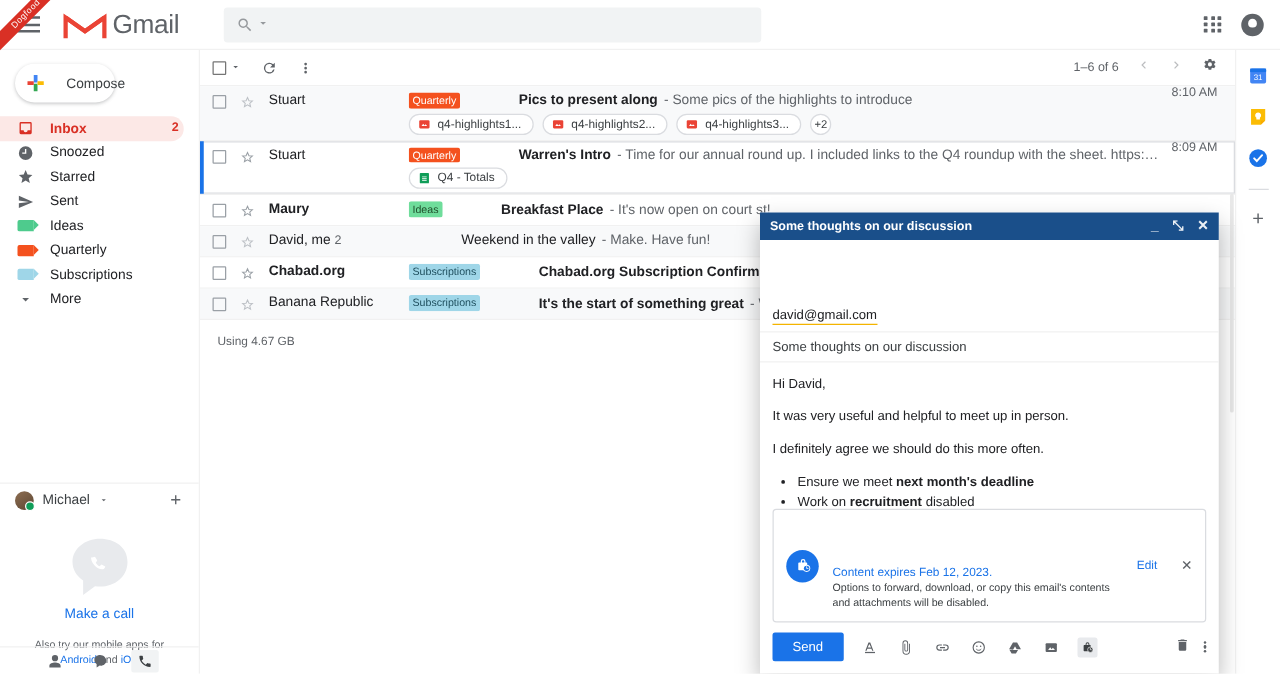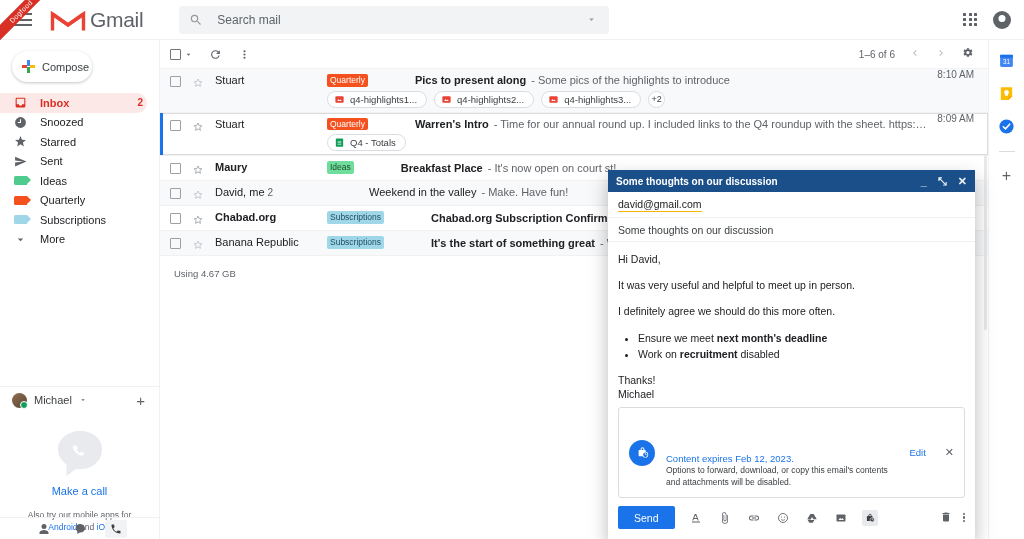--- a/index.html
+++ b/index.html
@@ -60,21 +60,21 @@
 
   
   .sidebar {
     position: absolute; top: 40px; left: 0; width: 160px; bottom: 0;
     background: #fff; border-right: 1px solid #f1f1f1; z-index: 30;
   }
   .compose-btn {
     margin: 11px 0 11px 12px; width: 80px; height: 31px;
     border-radius: 16px; background: #fff;
     box-shadow: 0 1px 3px rgba(60,64,67,.3);
-    display: flex; align-items: center; gap: 7px; padding-left: 10px;
+    display: flex; align-items: center; gap: 18px; padding-left: 10px;
     cursor: pointer; font-size: 11px; color: #3c4043;
   }
   .plus-ico { width: 13px; height: 13px; position: relative; flex: none; }
   .plus-ico i { position: absolute; display: block; }
   .plus-ico i:nth-child(1) { left: 5px; top: 0; width: 3px; height: 6px; background: #4285f4; }
   .plus-ico i:nth-child(2) { left: 5px; top: 7px; width: 3px; height: 6px; background: #34a853; }
   .plus-ico i:nth-child(3) { left: 0; top: 5px; width: 5px; height: 3px; background: #ea4335; }
   .plus-ico i:nth-child(4) { left: 8px; top: 5px; width: 5px; height: 3px; background: #fbbc04; }
 
   .nav-list { padding-right: 12px; }
@@ -214,21 +214,21 @@
     height: 22px; background: #1a4f8a; color: #fff;
     display: flex; align-items: center; padding: 0 8px;
     font-size: 10px; font-weight: bold;
   }
   .cp-hdr-btns { margin-left: auto; display: flex; align-items: center; gap: 11px; }
   .cp-hdr-btns span { cursor: pointer; opacity: .92; font-size: 11px; line-height: 1; }
   .cp-field {
     padding: 6px 10px 5px; font-size: 10.5px; color: #3c4043;
     border-bottom: 1px solid #f1f1f1;
   }
-  .cp-to { color: #202124; border-bottom: 1px solid #f4b400; display: inline-block; padding-bottom: 1px; }
+  .cp-to { color: #202124; border-bottom: 1px solid #f4b400; display: inline-block; padding-bottom: 1px; margin-top: 48px; }
   .cp-body { flex: 1; padding: 10px 10px 0; font-size: 10.5px; color: #202124; line-height: 1.35; overflow: hidden; }
   .cp-body p { margin-bottom: 12px; }
   .cp-body ul { margin: 0 0 12px 20px; }
   .cp-body li { margin-bottom: 2px; }
   .cp-body .it { font-style: italic; }
   .cp-sig { margin-bottom: 12px; }
   .cp-sig div { line-height: 1.35; }
 
   .conf-banner {
     margin: 0 10px 8px; border: 1px solid #dadce0; border-radius: 3px;
@@ -275,21 +275,20 @@
         <path d="M2.5 24.5V8l15.5 11L33.5 8v16.5" fill="none" stroke="#ea4335" stroke-width="3.4"></path>
         <path d="M2.5 8 18 19 33.5 8" fill="none" stroke="#ea4335" stroke-width="3.4"></path>
       </svg>
       <span class="brand-text">Gmail</span>
     </div>
 
     <div class="searchwrap">
       <svg width="14" height="14" viewBox="0 0 24 24">
         <path fill="#5f6368" d="M15.5 14h-.79l-.28-.27A6.47 6.47 0 0016 9.5 6.5 6.5 0 109.5 16c1.61 0 3.09-.59 4.23-1.57l.27.28v.79l5 4.99L20.49 19l-4.99-5zm-6 0C7.01 14 5 11.99 5 9.5S7.01 5 9.5 5 14 7.01 14 9.5 11.99 14 9.5 14z"></path>
       </svg>
-      <input class="search-input" value="" placeholder="Search mail" style="">
       <span class="caret-btn">
         <svg width="11" height="11" viewBox="0 0 24 24">
             <path fill="#5f6368" d="M7 10l5 5 5-5z"></path>
           </svg>
       </span>
     </div>
 
     <div class="hdr-right">
       <div class="apps-grid">
         <i></i>

